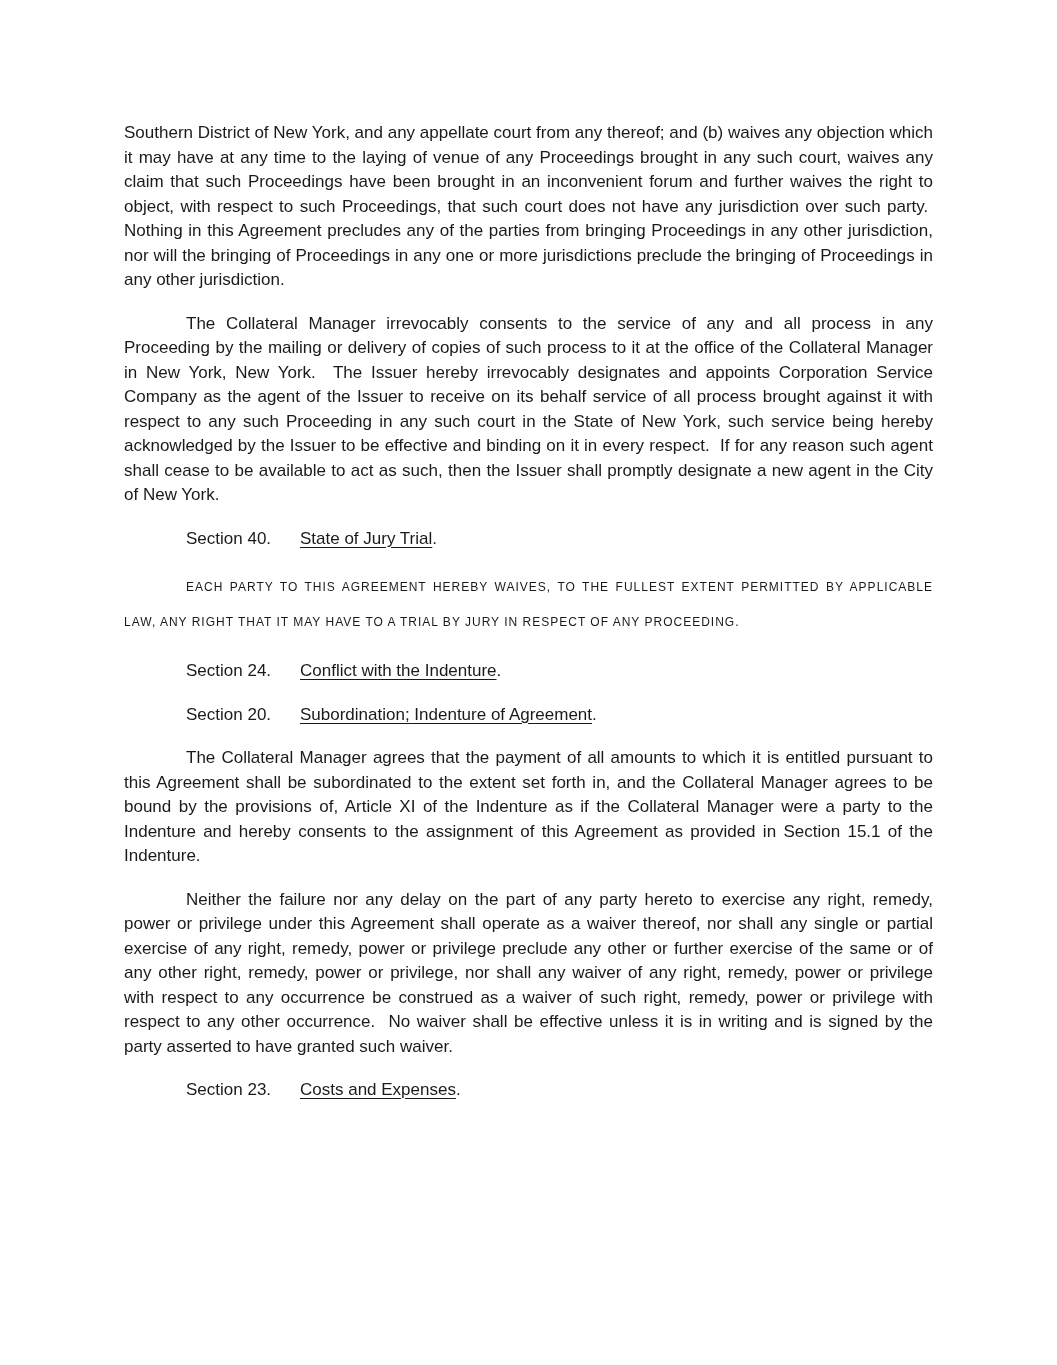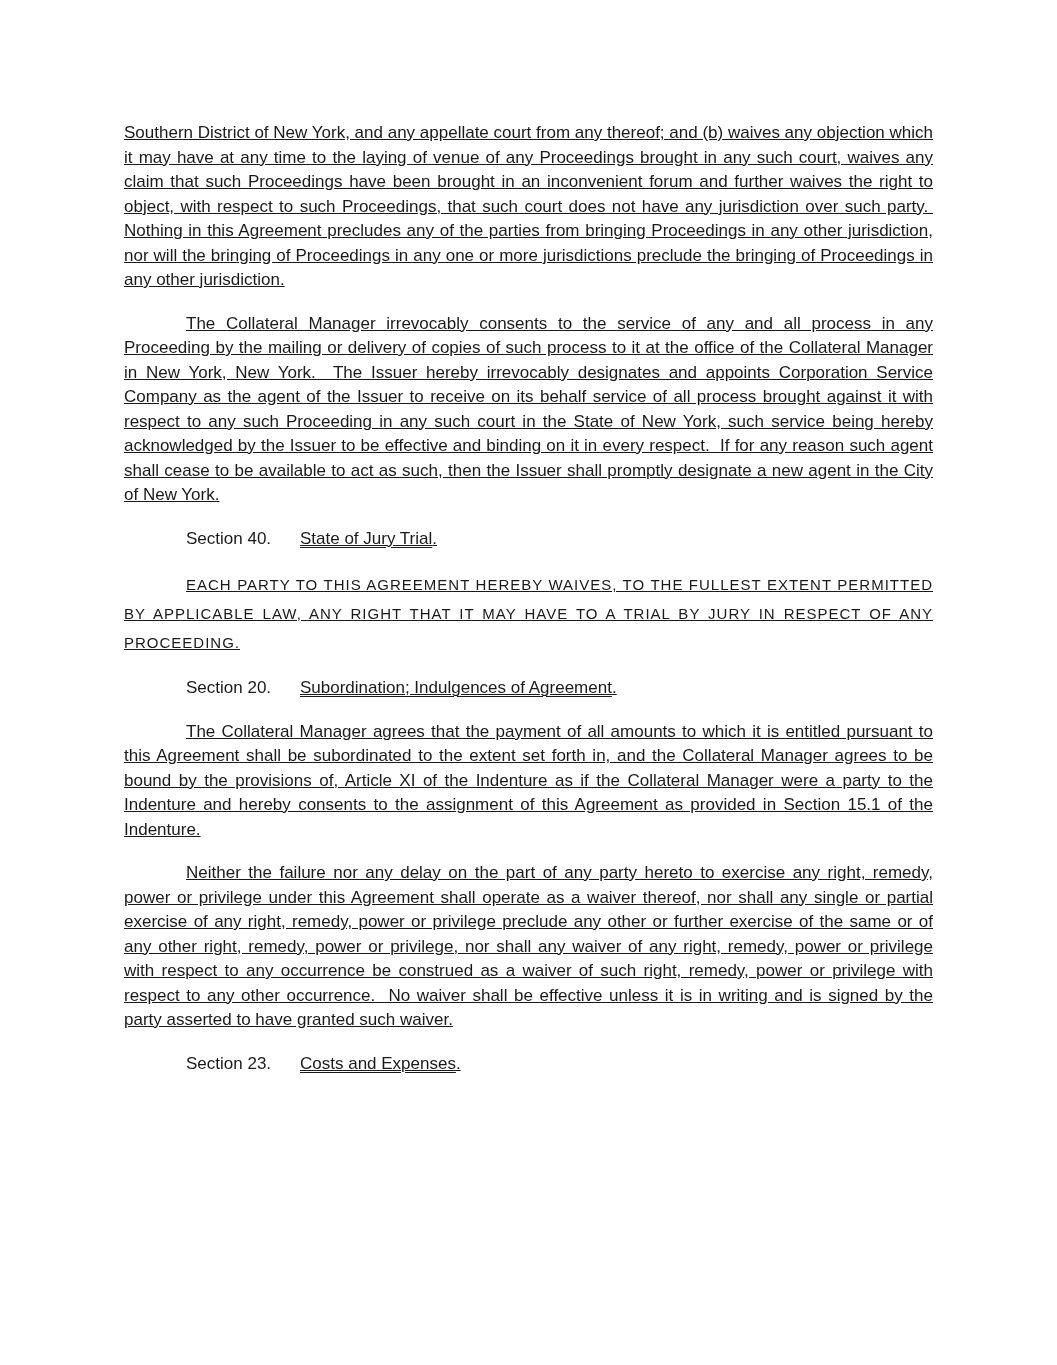--- a/index.html
+++ b/index.html
@@ -10,34 +10,33 @@
     background: #ffffff;
     font-family: "Liberation Sans", sans-serif;
     color: #1a1a1a;
     overflow: hidden;
   }
   .content {
     position: absolute;
     left: 124px;
     top: 121px;
     width: 809px;
-    text-decoration: underline;
   }
   .para {
     margin: 0 0 19px 0;
     font-size: 17px;
     line-height: 24.5px;
     text-align: justify;
     color: #1a1a1a;
   }
   .indent { text-indent: 62px; }
   .caps {
-    font-size: 15px;
+    font-size: 12px;
     letter-spacing: 1px;
-    line-height: 29px;
+    line-height: 35px;
   }
   .heading { text-indent: 62px; }
   .sec-label {
     display: inline-block;
     width: 114px;
     text-indent: 0;
   }
   .sec-title {
     text-decoration: underline;
     text-underline-offset: 3px;
@@ -53,24 +52,27 @@
     <p class="para">Southern District of New York, and any appellate court from any thereof; and (b) waives any objection which it may have at any time to the laying of venue of any Proceedings brought in any such court, waives any claim that such Proceedings have been brought in an inconvenient forum and further waives the right to object, with respect to such Proceedings, that such court does not have any jurisdiction over such party.&nbsp; Nothing in this Agreement precludes any of the parties from bringing Proceedings in any other jurisdiction, nor will the bringing of Proceedings in any one or more jurisdictions preclude the bringing of Proceedings in any other jurisdiction.</p>
 
     <p class="para indent">The Collateral Manager irrevocably consents to the service of any and all process in any Proceeding by the mailing or delivery of copies of such process to it at the office of the Collateral Manager in New York, New York.&nbsp; The Issuer hereby irrevocably designates and appoints Corporation Service Company as the agent of the Issuer to receive on its behalf service of all process brought against it with respect to any such Proceeding in any such court in the State of New York, such service being hereby acknowledged by the Issuer to be effective and binding on it in every respect.&nbsp; If for any reason such agent shall cease to be available to act as such, then the Issuer shall promptly designate a new agent in the City of New York.</p>
 
     <p class="para heading">
       <span class="sec-label">Section 40.</span><span class="sec-title">State of Jury Trial</span><span>.</span>
     </p>
 
     <p class="para indent caps">EACH PARTY TO THIS AGREEMENT HEREBY WAIVES, TO THE FULLEST EXTENT PERMITTED BY APPLICABLE LAW, ANY RIGHT THAT IT MAY HAVE TO A TRIAL BY JURY IN RESPECT OF ANY PROCEEDING.</p>
 
+    <p class="para heading">
+      <span class="sec-label">Section 24.</span><span class="sec-title">Conflict with the Indenture</span><span>.</span>
+    </p>
 
 
     <p class="para heading">
-      <span class="sec-label">Section 20.</span><span class="sec-title">Subordination; Indulgences of Agreement</span><span>.</span>
+      <span class="sec-label">Section 20.</span><span class="sec-title">Subordination; Indenture of Agreement</span><span>.</span>
     </p>
 
     <p class="para indent">The Collateral Manager agrees that the payment of all amounts to which it is entitled pursuant to this Agreement shall be subordinated to the extent set forth in, and the Collateral Manager agrees to be bound by the provisions of, Article XI of the Indenture as if the Collateral Manager were a party to the Indenture and hereby consents to the assignment of this Agreement as provided in Section 15.1 of the Indenture.</p>
 
 
     <p class="para indent">Neither the failure nor any delay on the part of any party hereto to exercise any right, remedy, power or privilege under this Agreement shall operate as a waiver thereof, nor shall any single or partial exercise of any right, remedy, power or privilege preclude any other or further exercise of the same or of any other right, remedy, power or privilege, nor shall any waiver of any right, remedy, power or privilege with respect to any occurrence be construed as a waiver of such right, remedy, power or privilege with respect to any other occurrence.&nbsp; No waiver shall be effective unless it is in writing and is signed by the party asserted to have granted such waiver.</p>
 
     <p class="para heading">
       <span class="sec-label">Section 23.</span><span class="sec-title">Costs and Expenses</span><span>.</span>
     </p>

